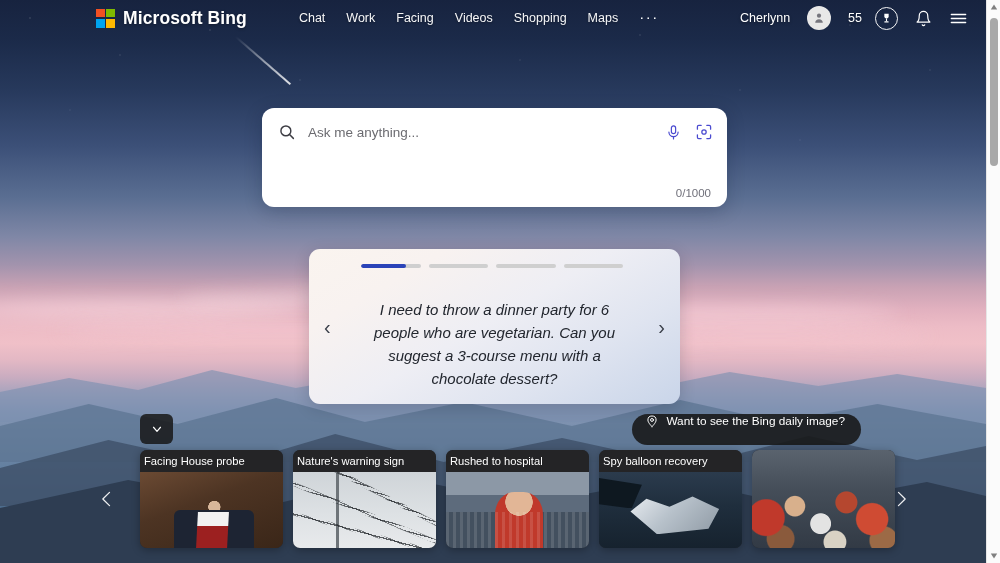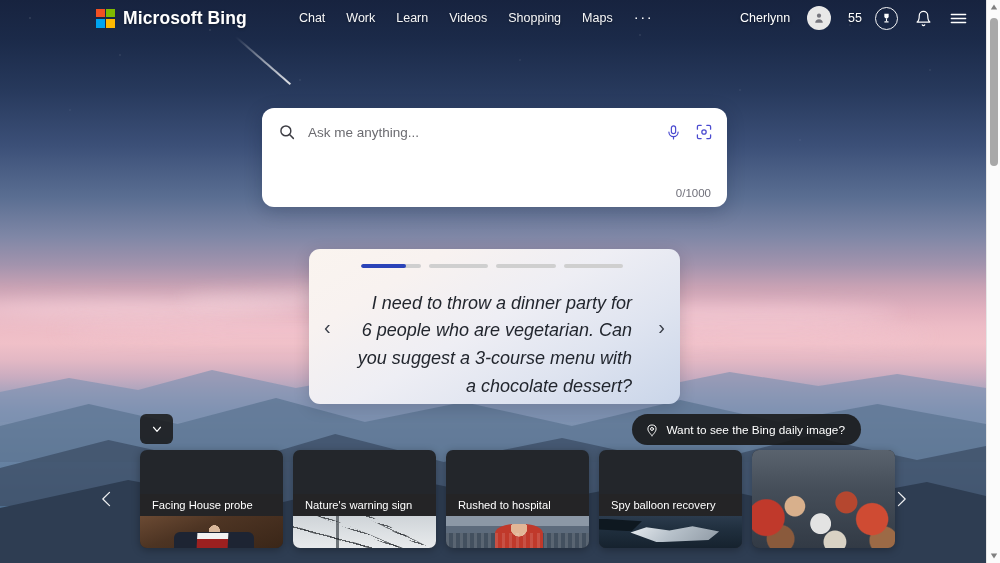--- a/index.html
+++ b/index.html
@@ -258,25 +258,25 @@
     background: #cfcfcf;
     overflow: hidden;
     cursor: pointer;
   }
   .seg .fill {
     height: 100%;
     background: #2a43b8;
     border-radius: 2px;
   }
   .suggest-text {
-    margin: 22px 48px 0;
-    font-size: 18px;
+    margin: 30px 48px 0;
+    font-size: 15px;
     font-style: italic;
     color: #22262e;
-    text-align: right;
+    text-align: center;
     line-height: 1.55;
   }
   .suggest-actions {
     display: flex;
     justify-content: center;
     gap: 12px;
     margin-top: 14px;
   }
   .btn-primary {
     background: #2f56d9;
@@ -312,21 +312,20 @@
   }
   .card-arrow.left { left: 15px; }
   .card-arrow.right { right: 15px; }
 
   
   .daily-pill {
     position: absolute;
     right: 139px; top: 414px;
     height: 31px;
     display: flex;
-    align-items: center;
     gap: 7px;
     padding: 0 16px 0 13px;
     background: rgba(23,23,23,.88);
     border-radius: 16px;
     cursor: pointer;
     z-index: 26;
   }
   .daily-pill span {
     color: #fff;
     font-size: 11.8px;
@@ -369,26 +368,25 @@
     background: #23262b;
     cursor: pointer;
     box-shadow: 0 2px 8px rgba(0,0,0,.3);
     display: flex;
     flex-direction: column;
   }
   .news-title {
     background: #242426;
     color: #fff;
     font-size: 11.2px;
-    padding: 5px 12px 5px;
+    padding: 5px 4px 5px;
     white-space: nowrap;
     overflow: hidden;
     text-overflow: ellipsis;
     flex: none;
-    margin-top: 44px;
   }
   .news-img {
     flex: 1;
     position: relative;
     overflow: hidden;
   }
   .car-arrow {
     position: absolute;
     top: 28px;
     width: 34px; height: 42px;
@@ -578,21 +576,21 @@
         <i style="background:#7fba00"></i>
         <i style="background:#00a4ef"></i>
         <i style="background:#ffb900"></i>
       </div>
       <div class="brand-name">Microsoft Bing</div>
     </div>
 
     <div class="nav">
       <div class="nav-item">Chat</div>
       <div class="nav-item">Work</div>
-      <div class="nav-item">Learn</div>
+      <div class="nav-item">Facing</div>
       <div class="nav-item">Videos</div>
       <div class="nav-item">Shopping</div>
       <div class="nav-item">Maps</div>
       <div class="nav-more">···</div>
     </div>
 
     <div class="header-right">
       <div class="user-name">Cherlynn</div>
       <div class="avatar">
         <svg width="14" height="14" viewBox="0 0 24 24">

